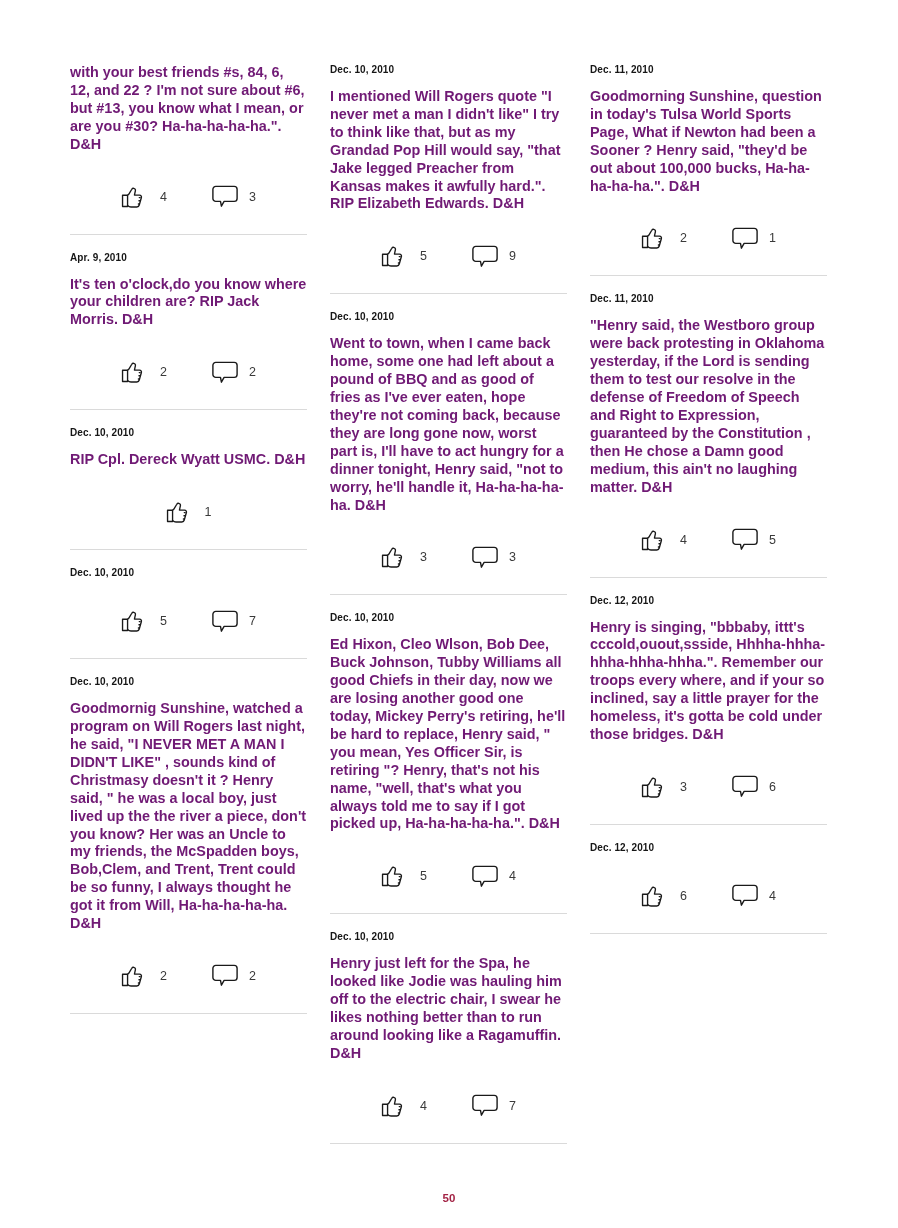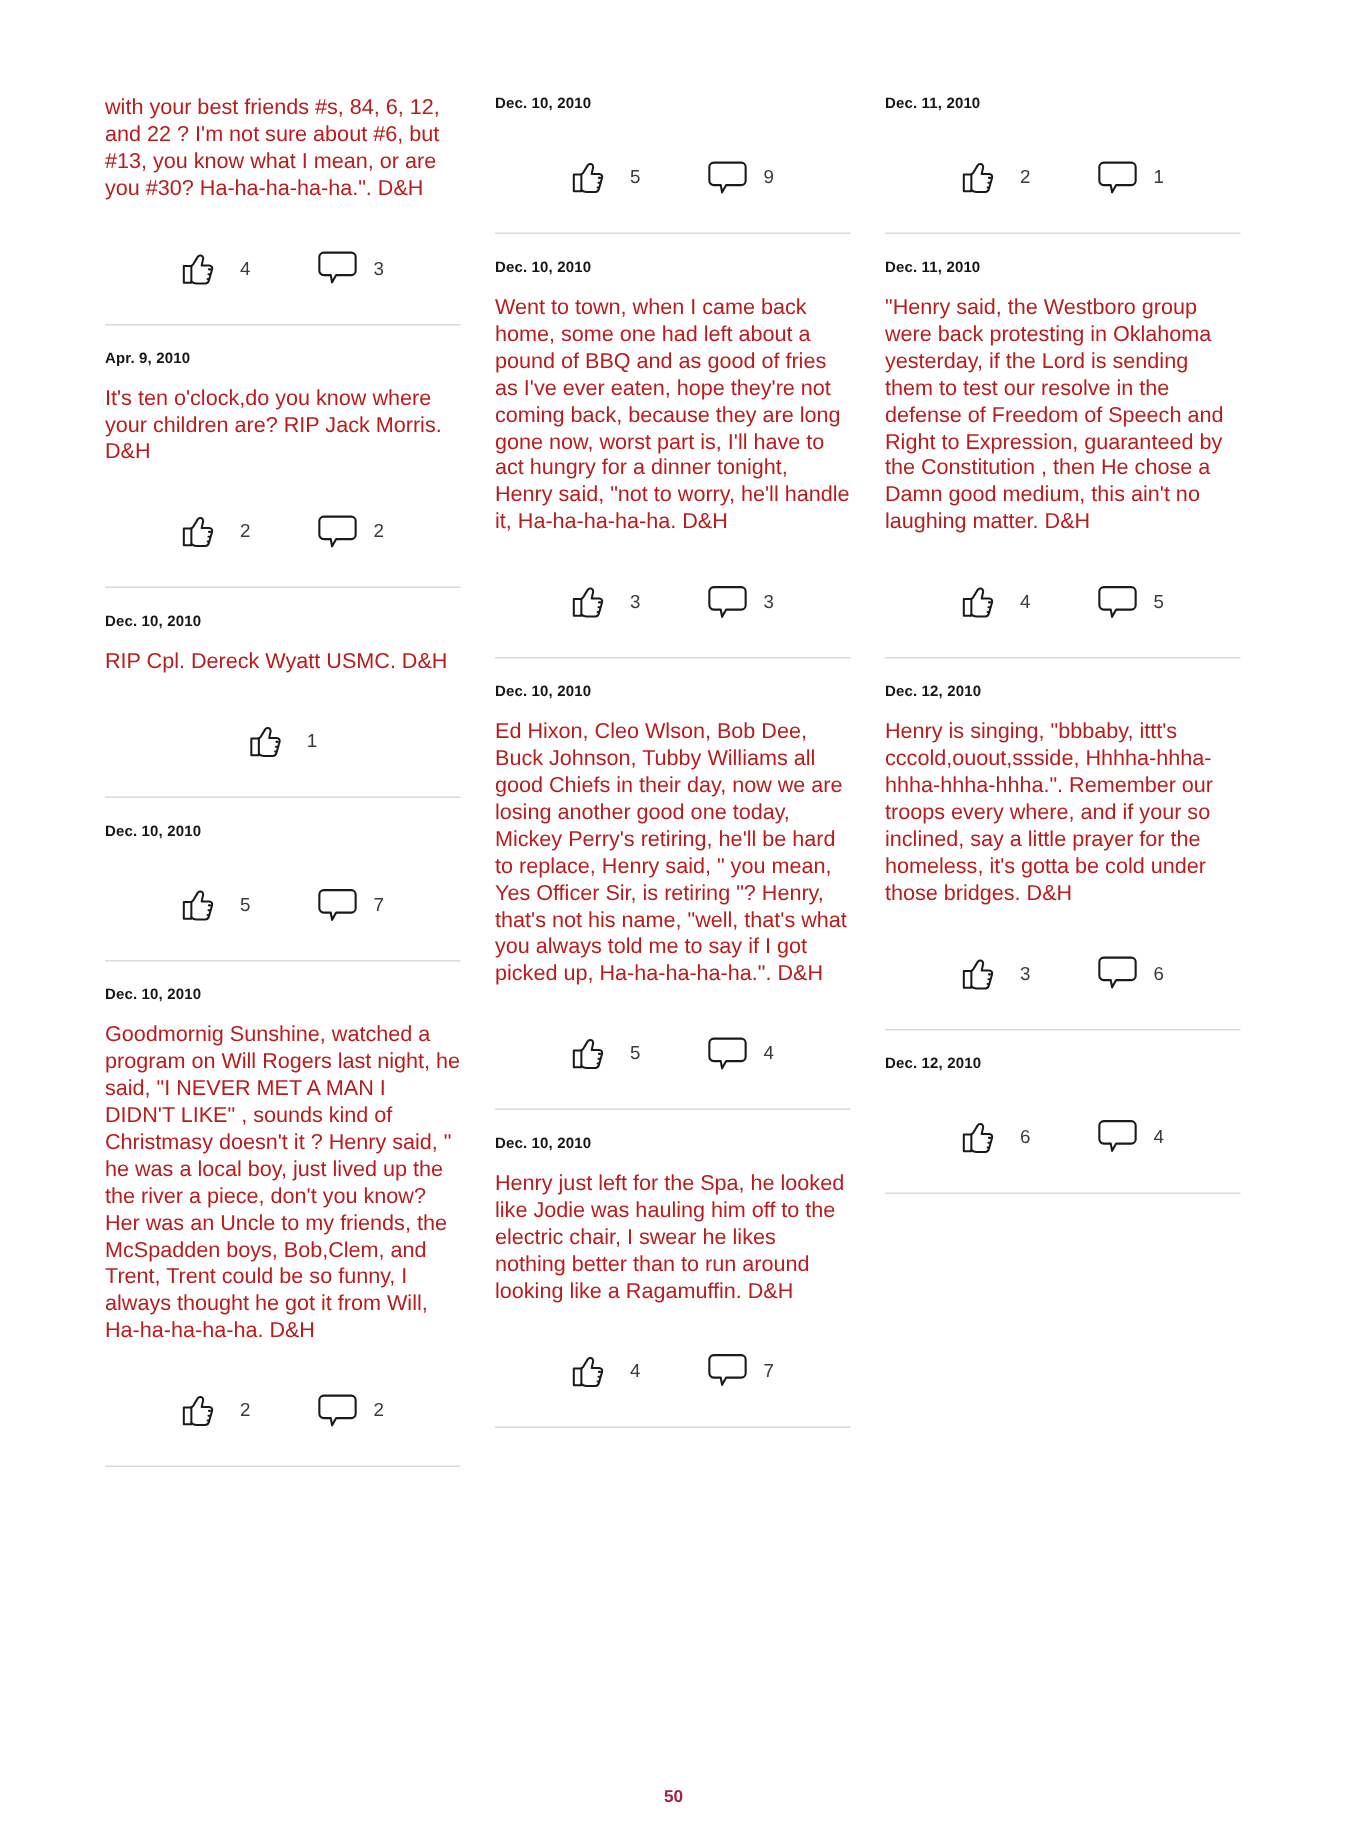--- a/index.html
+++ b/index.html
@@ -22,22 +22,23 @@
   .post-date {
     font-size: 10px;
     font-weight: 700;
     color: #161616;
     margin: 0 0 13px 0;
     letter-spacing: 0.1px;
   }
   .post-text {
     font-size: 14.4px;
     line-height: 17.9px;
-    color: #b91c1c;
+    color: #701a75;
     margin: 0;
+    font-weight: bold;
   }
   .post-stats {
     display: flex;
     justify-content: center;
     align-items: center;
     gap: 44px;
     margin: 30px 0 24px 0;
   }
   .stat { display: flex; align-items: center; gap: 10px; }
   .stat svg { display: block; }
@@ -187,20 +188,21 @@
         </span>
         <span class="count">2</span>
       </span>
     </div>
     <hr class="divider">
   </article>
 </div>
       <div class="column">
   <article class="post">
     <h3 class="post-date">Dec. 10, 2010</h3>
+    <p class="post-text">I mentioned Will Rogers quote "I never met a man I didn't like" I try to think like that, but as my Grandad Pop Hill would say, "that Jake legged Preacher from Kansas makes it awfully hard.". RIP Elizabeth Edwards. D&amp;H</p>
     <div class="post-stats">
       <span class="stat like-stat">
         <span>
           <svg width="29" height="26" viewBox="0 0 30 26" fill="none" stroke="#1a1a1a" stroke-width="1.4" stroke-linejoin="round" stroke-linecap="round">
             <rect x="1.6" y="11.2" width="5.2" height="11.6"></rect>
             <path d="M6.8 21.9 c1 .9 2.1 1.4 3.5 1.4 h6.1 c1.2 0 2.2 -.8 2.5 -2 l2.2 -7.8 c.35 -1.25 -.6 -2.5 -1.9 -2.5 h-5.3 l1 -4.5 c.25 -1.15 -.5 -2.3 -1.65 -2.5 -.85 -.14 -1.7 .27 -2.1 1 L8 10.2 l-1.2 1"></path>
             <path d="M18.9 13.6 h.9 M18.6 16.9 h.9 M18 20.2 h.9"></path>
           </svg>
         </span>
         <span class="count">5</span>
@@ -291,20 +293,21 @@
         </span>
         <span class="count">7</span>
       </span>
     </div>
     <hr class="divider">
   </article>
 </div>
       <div class="column">
   <article class="post">
     <h3 class="post-date">Dec. 11, 2010</h3>
+    <p class="post-text">Goodmorning Sunshine, question in today's Tulsa World Sports Page, What if Newton had been a Sooner ? Henry said, "they'd be out about 100,000 bucks, Ha-ha-ha-ha-ha.". D&amp;H</p>
     <div class="post-stats">
       <span class="stat like-stat">
         <span>
           <svg width="29" height="26" viewBox="0 0 30 26" fill="none" stroke="#1a1a1a" stroke-width="1.4" stroke-linejoin="round" stroke-linecap="round">
             <rect x="1.6" y="11.2" width="5.2" height="11.6"></rect>
             <path d="M6.8 21.9 c1 .9 2.1 1.4 3.5 1.4 h6.1 c1.2 0 2.2 -.8 2.5 -2 l2.2 -7.8 c.35 -1.25 -.6 -2.5 -1.9 -2.5 h-5.3 l1 -4.5 c.25 -1.15 -.5 -2.3 -1.65 -2.5 -.85 -.14 -1.7 .27 -2.1 1 L8 10.2 l-1.2 1"></path>
             <path d="M18.9 13.6 h.9 M18.6 16.9 h.9 M18 20.2 h.9"></path>
           </svg>
         </span>
         <span class="count">2</span>

